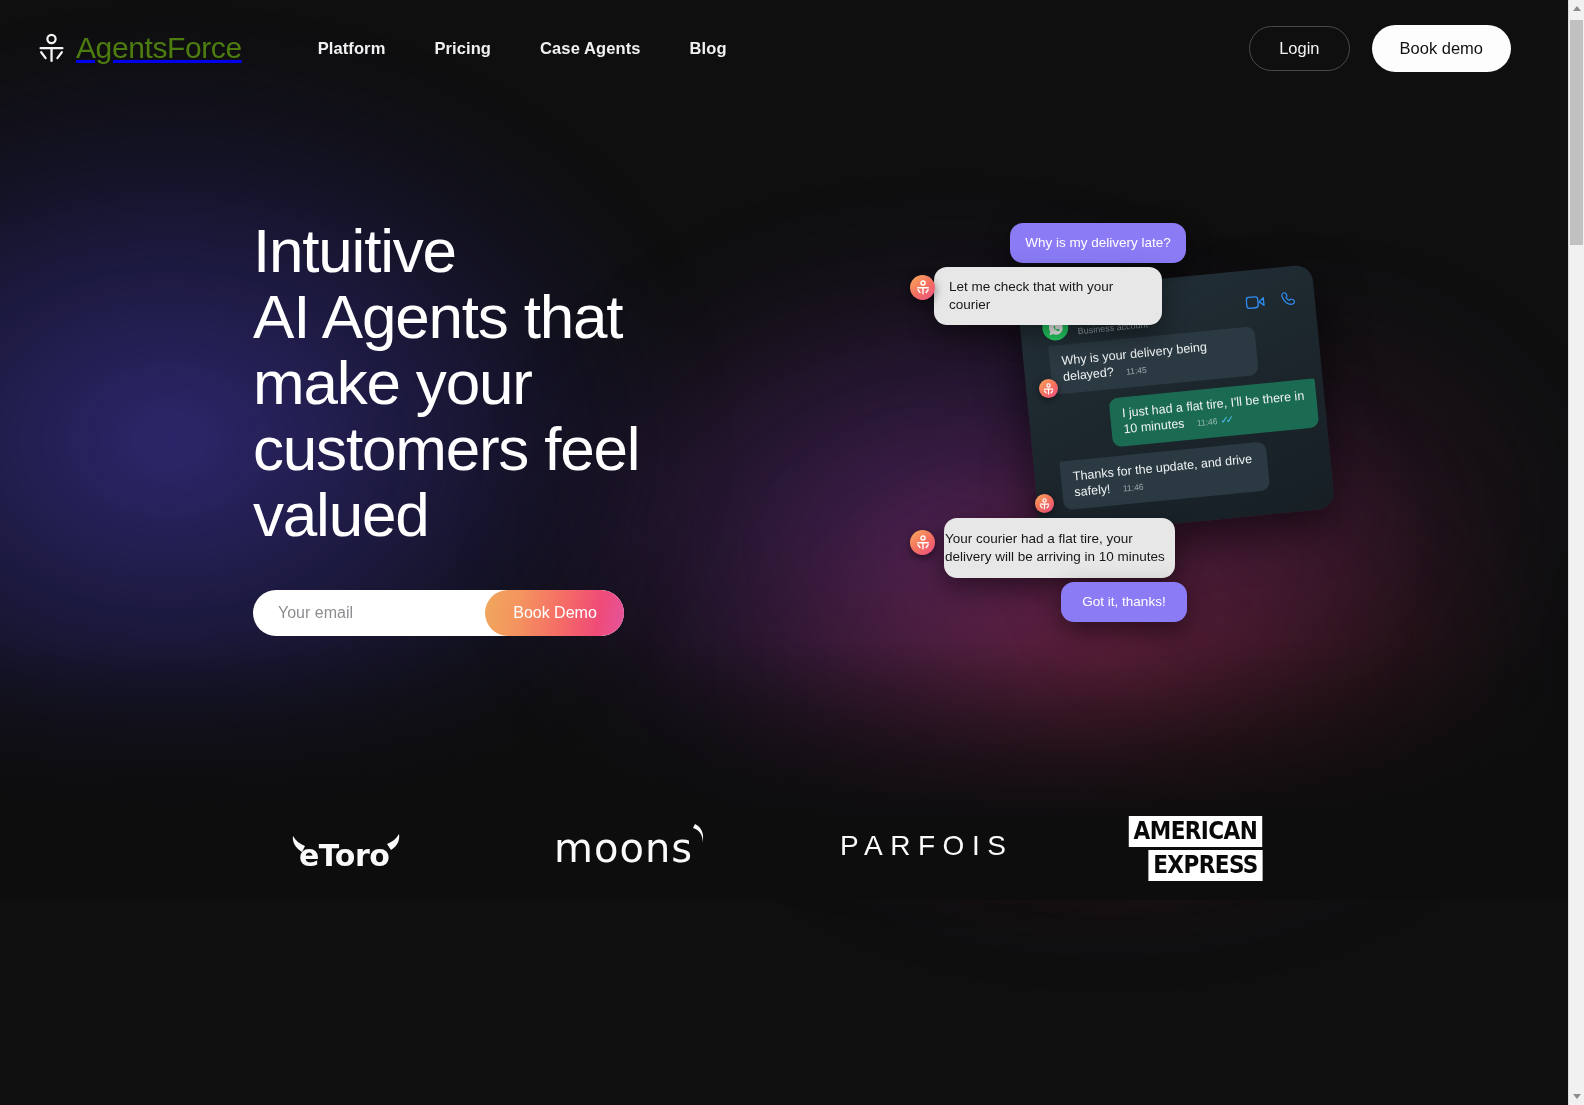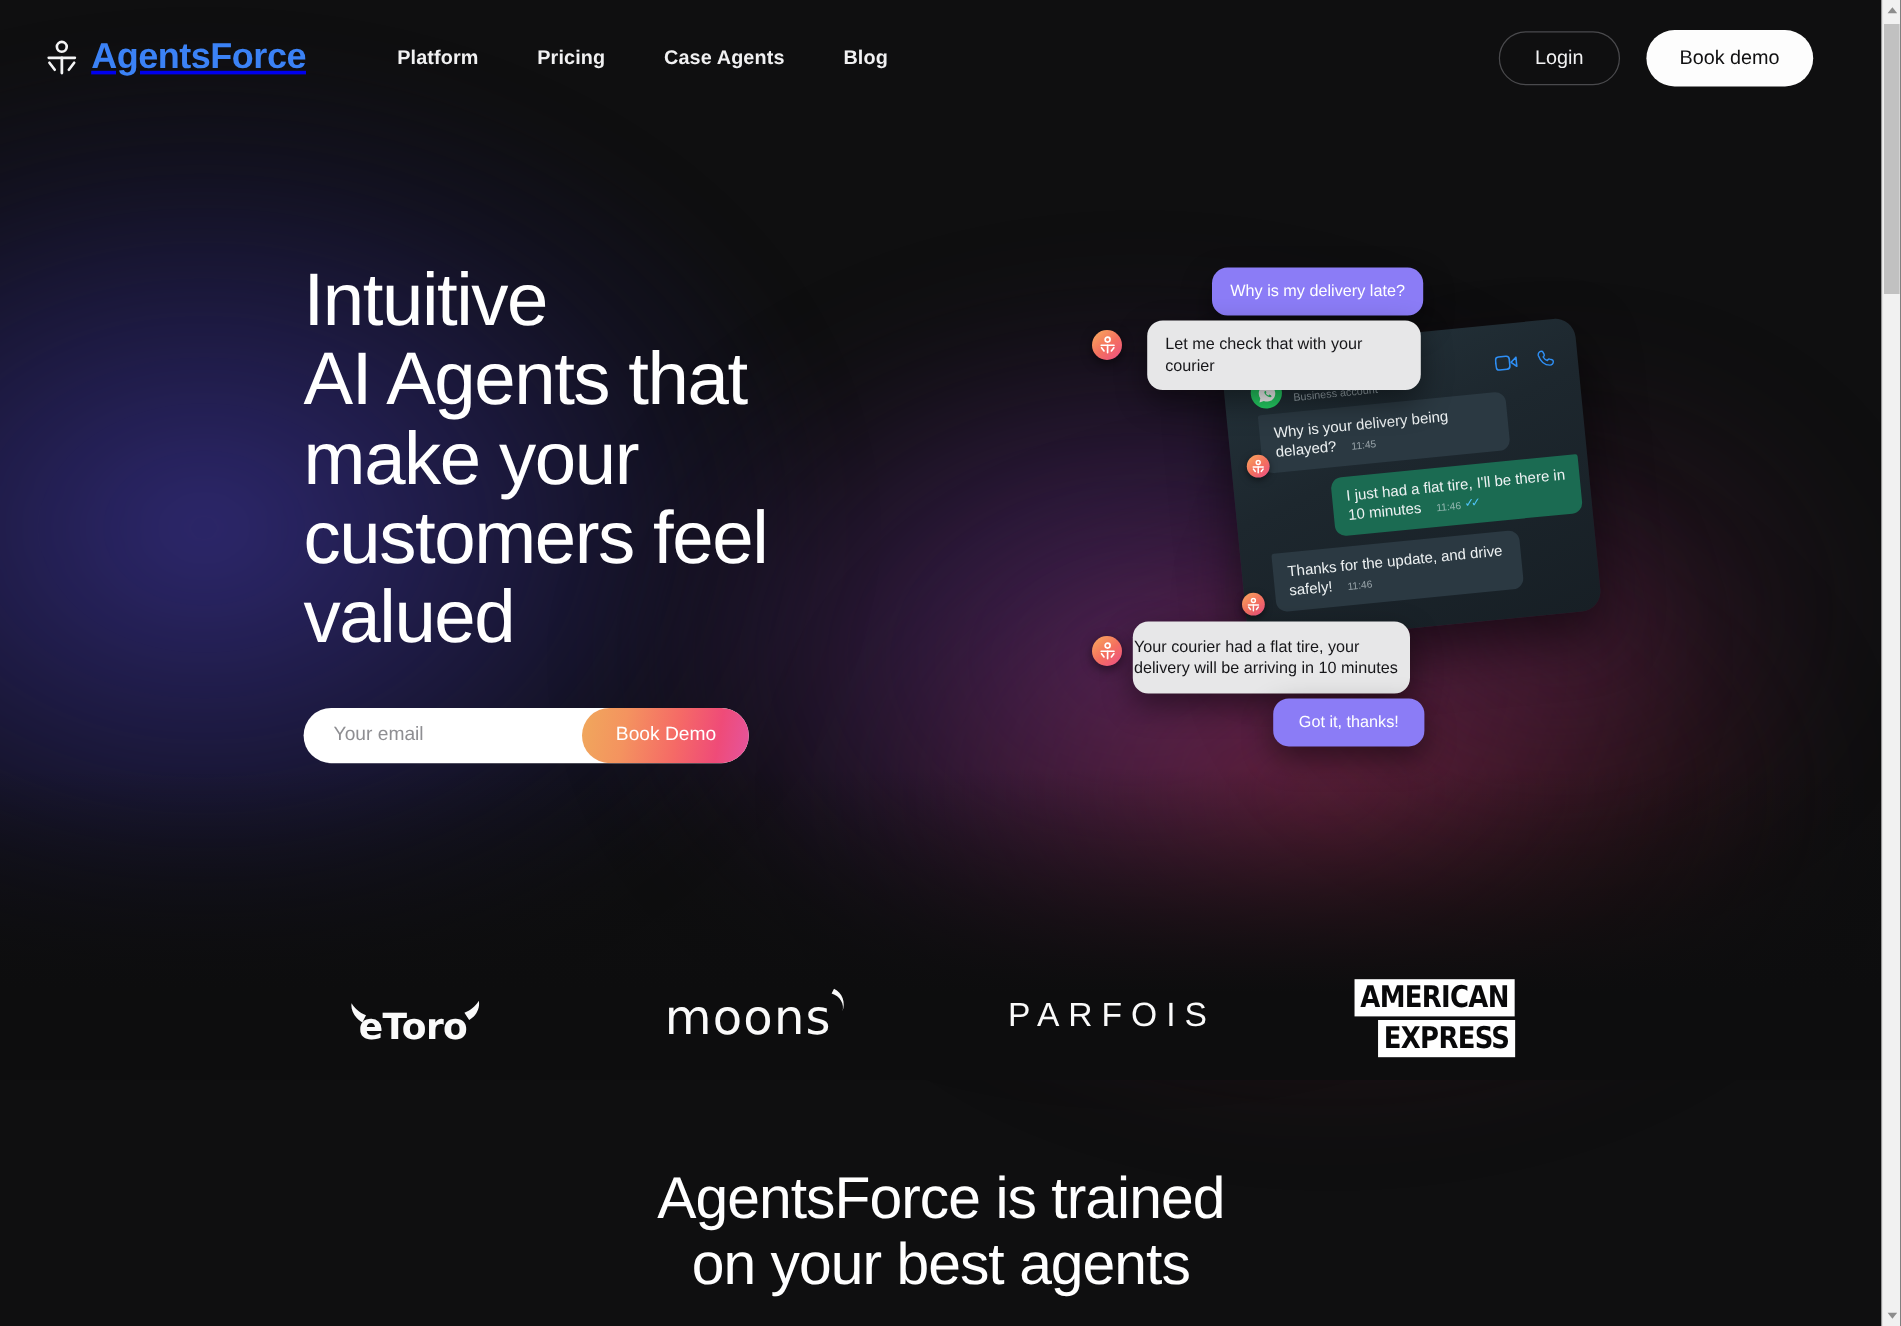--- a/index.html
+++ b/index.html
@@ -93,23 +93,23 @@
     z-index: 40;
   }
   .brand {
     display: flex;
     align-items: center;
     gap: 11px;
     margin-left: 38px;
   }
   .brand-mark { width: 27px; height: 30px; display: block; flex: 0 0 auto; }
   .brand-name {
-    color: #3b82f6;
+    color: #4d7c0f;
     font-size: 30px;
-    font-weight: 700;
+    font-weight: 400;
     letter-spacing: -0.4px;
     white-space: nowrap;
   }
   nav.main-nav {
     display: flex;
     align-items: center;
     gap: 49px;
     margin-left: 76px;
   }
   nav.main-nav a {
@@ -516,21 +516,21 @@
 
       <div class="float-avatar" style="left:30px; top:70px;">
         <svg width="14" height="15" viewBox="0 0 27 30">
           <circle cx="13.5" cy="6" r="4.1" fill="none" stroke="#ffffff" stroke-width="2.8"></circle>
           <rect x="1.5" y="14" width="24" height="2.8" rx="1.4" fill="#fff"></rect>
           <rect x="12.1" y="14" width="2.8" height="15" rx="1.4" fill="#fff"></rect>
           <rect x="4.1" y="17.4" width="2.8" height="9.6" rx="1.4" fill="#fff" transform="rotate(-37 5.5 22.2)"></rect>
           <rect x="20.4" y="17.4" width="2.8" height="9.6" rx="1.4" fill="#fff" transform="rotate(37 21.8 22.2)"></rect>
         </svg>
       </div>
-      <div class="float bot" style="left:76px; top:62px; width:228px;">Let me check that with your courier</div>
+      <div class="float bot" style="left:54px; top:62px; width:228px;">Let me check that with your courier</div>
 
       <div class="float-avatar" style="left:30px; top:325px;">
         <svg width="14" height="15" viewBox="0 0 27 30">
           <circle cx="13.5" cy="6" r="4.1" fill="none" stroke="#ffffff" stroke-width="2.8"></circle>
           <rect x="1.5" y="14" width="24" height="2.8" rx="1.4" fill="#fff"></rect>
           <rect x="12.1" y="14" width="2.8" height="15" rx="1.4" fill="#fff"></rect>
           <rect x="4.1" y="17.4" width="2.8" height="9.6" rx="1.4" fill="#fff" transform="rotate(-37 5.5 22.2)"></rect>
           <rect x="20.4" y="17.4" width="2.8" height="9.6" rx="1.4" fill="#fff" transform="rotate(37 21.8 22.2)"></rect>
         </svg>
       </div>
@@ -563,24 +563,20 @@
 
       <div class="logo-item logo-amex">
         <div class="amex-stack">
           <div class="amex-line">AMERICAN</div>
           <div class="amex-line second">EXPRESS</div>
         </div>
       </div>
 
     </div>
 
-    <div class="trained">
-      <h2>AgentsForce is trained
-on your best agents</h2>
-    </div>
 
   </div>
 
   <div id="scrollbar">
     <div class="sb-arrow up">
         <i></i>
       </div>
     <div class="sb-thumb"></div>
     <div class="sb-arrow down">
         <i></i>

